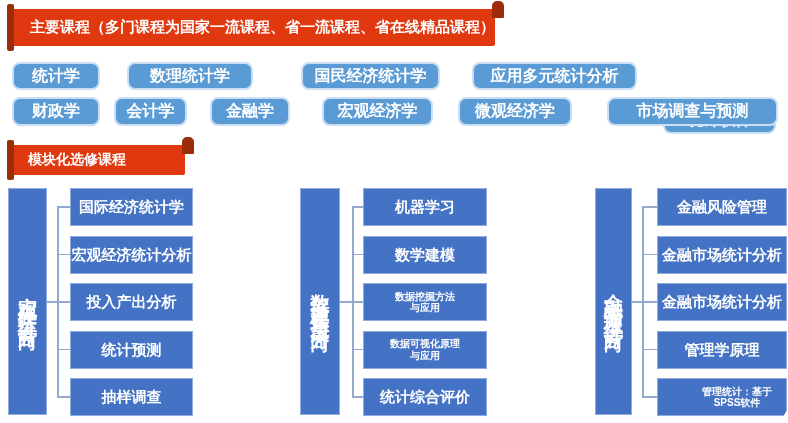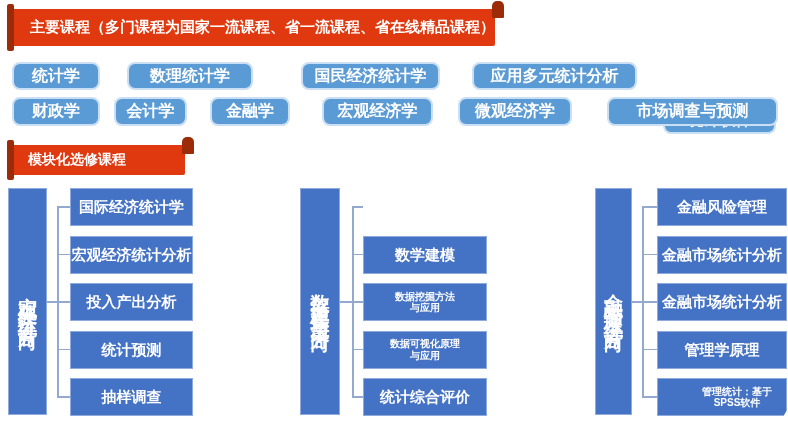--- a/index.html
+++ b/index.html
@@ -81,20 +81,21 @@
         <div class="conn" style="left: 49px; top: 160.75px; width: 13px; height: 1.5px;"></div>
         <div class="course-box" style="left: 62px; top: 142.5px; width: 123px; height: 38px;">统计预测</div>
         <div class="conn" style="left: 49px; top: 208.25px; width: 13px; height: 1.5px;"></div>
         <div class="course-box" style="left: 62px; top: 190px; width: 123px; height: 38px;">抽样调查</div>
       </div>
       <div class="module-col" style="left: 300px; width: 187px; height: 228px;">
         <div class="direction-box" style="width: 40px; height: 227px;">数据建模与决策方向</div>
         <div class="conn" style="left: 52px; top: 19px; width: 1.5px; height: 190px;"></div>
         <div class="conn" style="left: 40px; top: 113.25px; width: 12px; height: 1.5px;"></div>
         <div class="conn" style="left: 52px; top: 18.25px; width: 11px; height: 1.5px;"></div>
+        <div class="course-box" style="left: 63px; top: 0px; width: 124px; height: 38px;">机器学习</div>
         <div class="conn" style="left: 52px; top: 65.75px; width: 11px; height: 1.5px;"></div>
         <div class="course-box" style="left: 63px; top: 47.5px; width: 124px; height: 38px;">数学建模</div>
         <div class="conn" style="left: 52px; top: 113.25px; width: 11px; height: 1.5px;"></div>
         <div class="course-box two-line" style="left: 63px; top: 95px; width: 124px; height: 38px;">数据挖掘方法
 与应用</div>
         <div class="conn" style="left: 52px; top: 160.75px; width: 11px; height: 1.5px;"></div>
         <div class="course-box two-line" style="left: 63px; top: 142.5px; width: 124px; height: 38px;">数据可视化原理
 与应用</div>
         <div class="conn" style="left: 52px; top: 208.25px; width: 11px; height: 1.5px;"></div>
         <div class="course-box" style="left: 63px; top: 190px; width: 124px; height: 38px;">统计综合评价</div>

